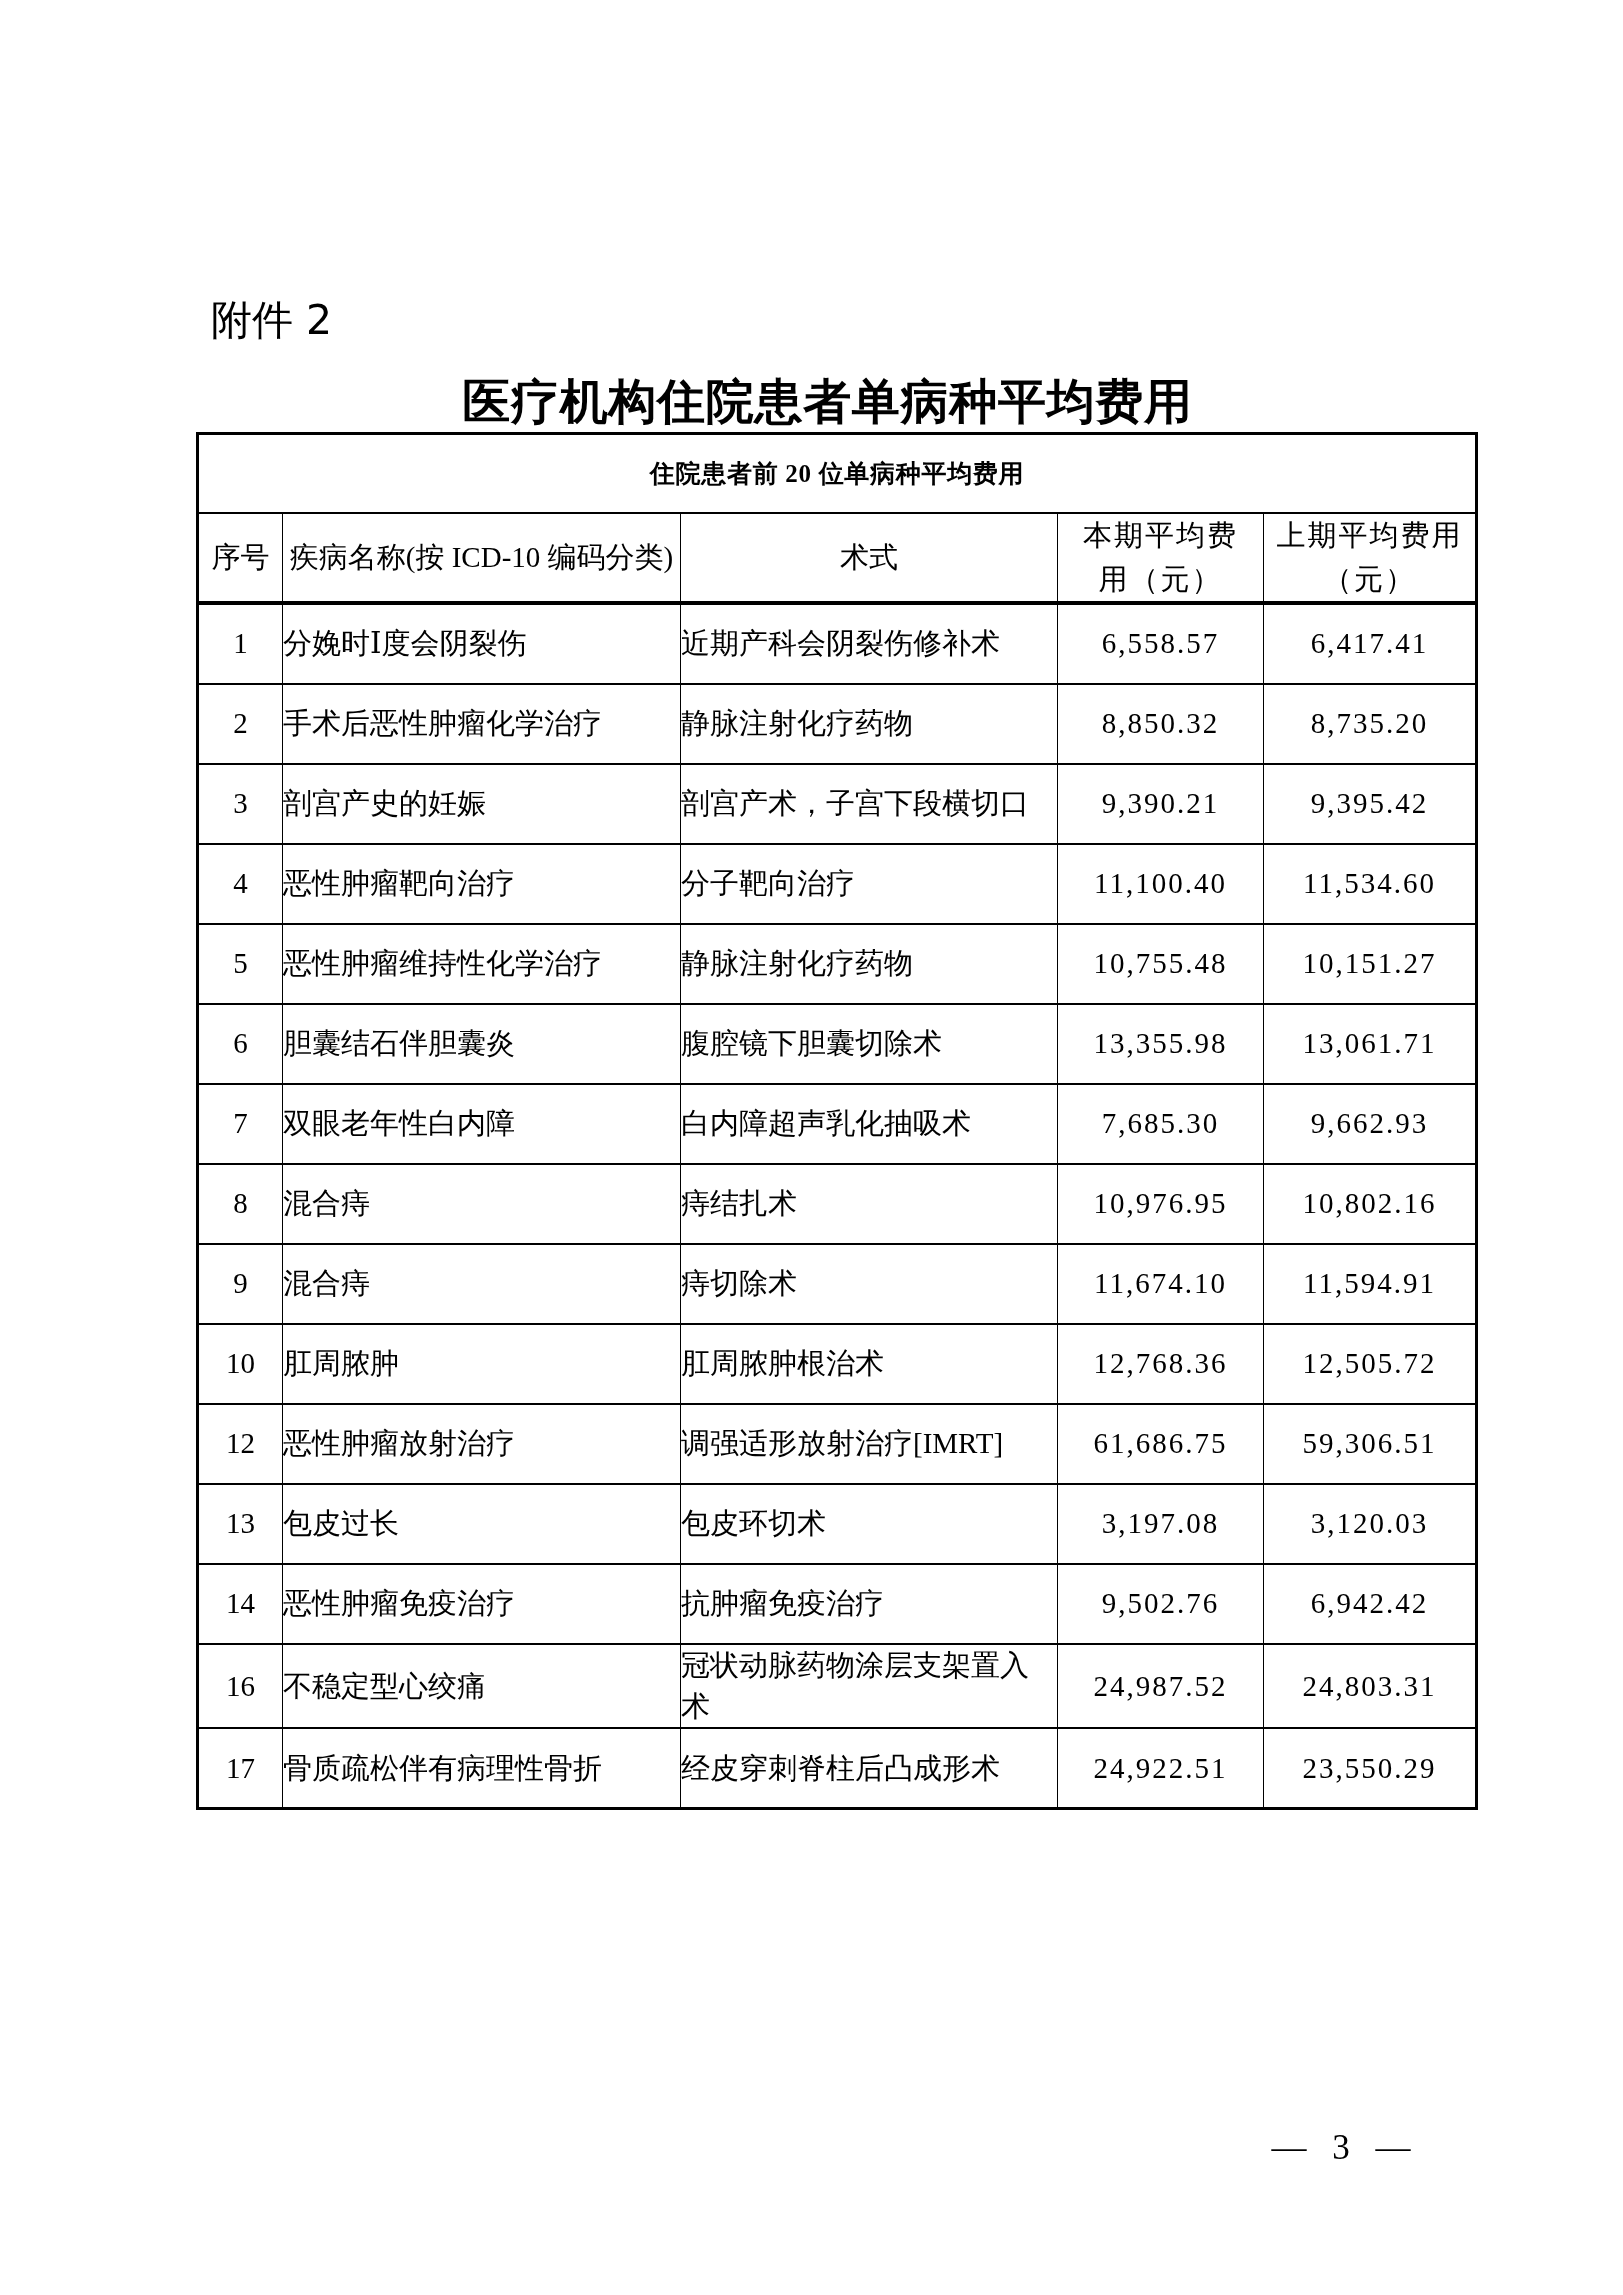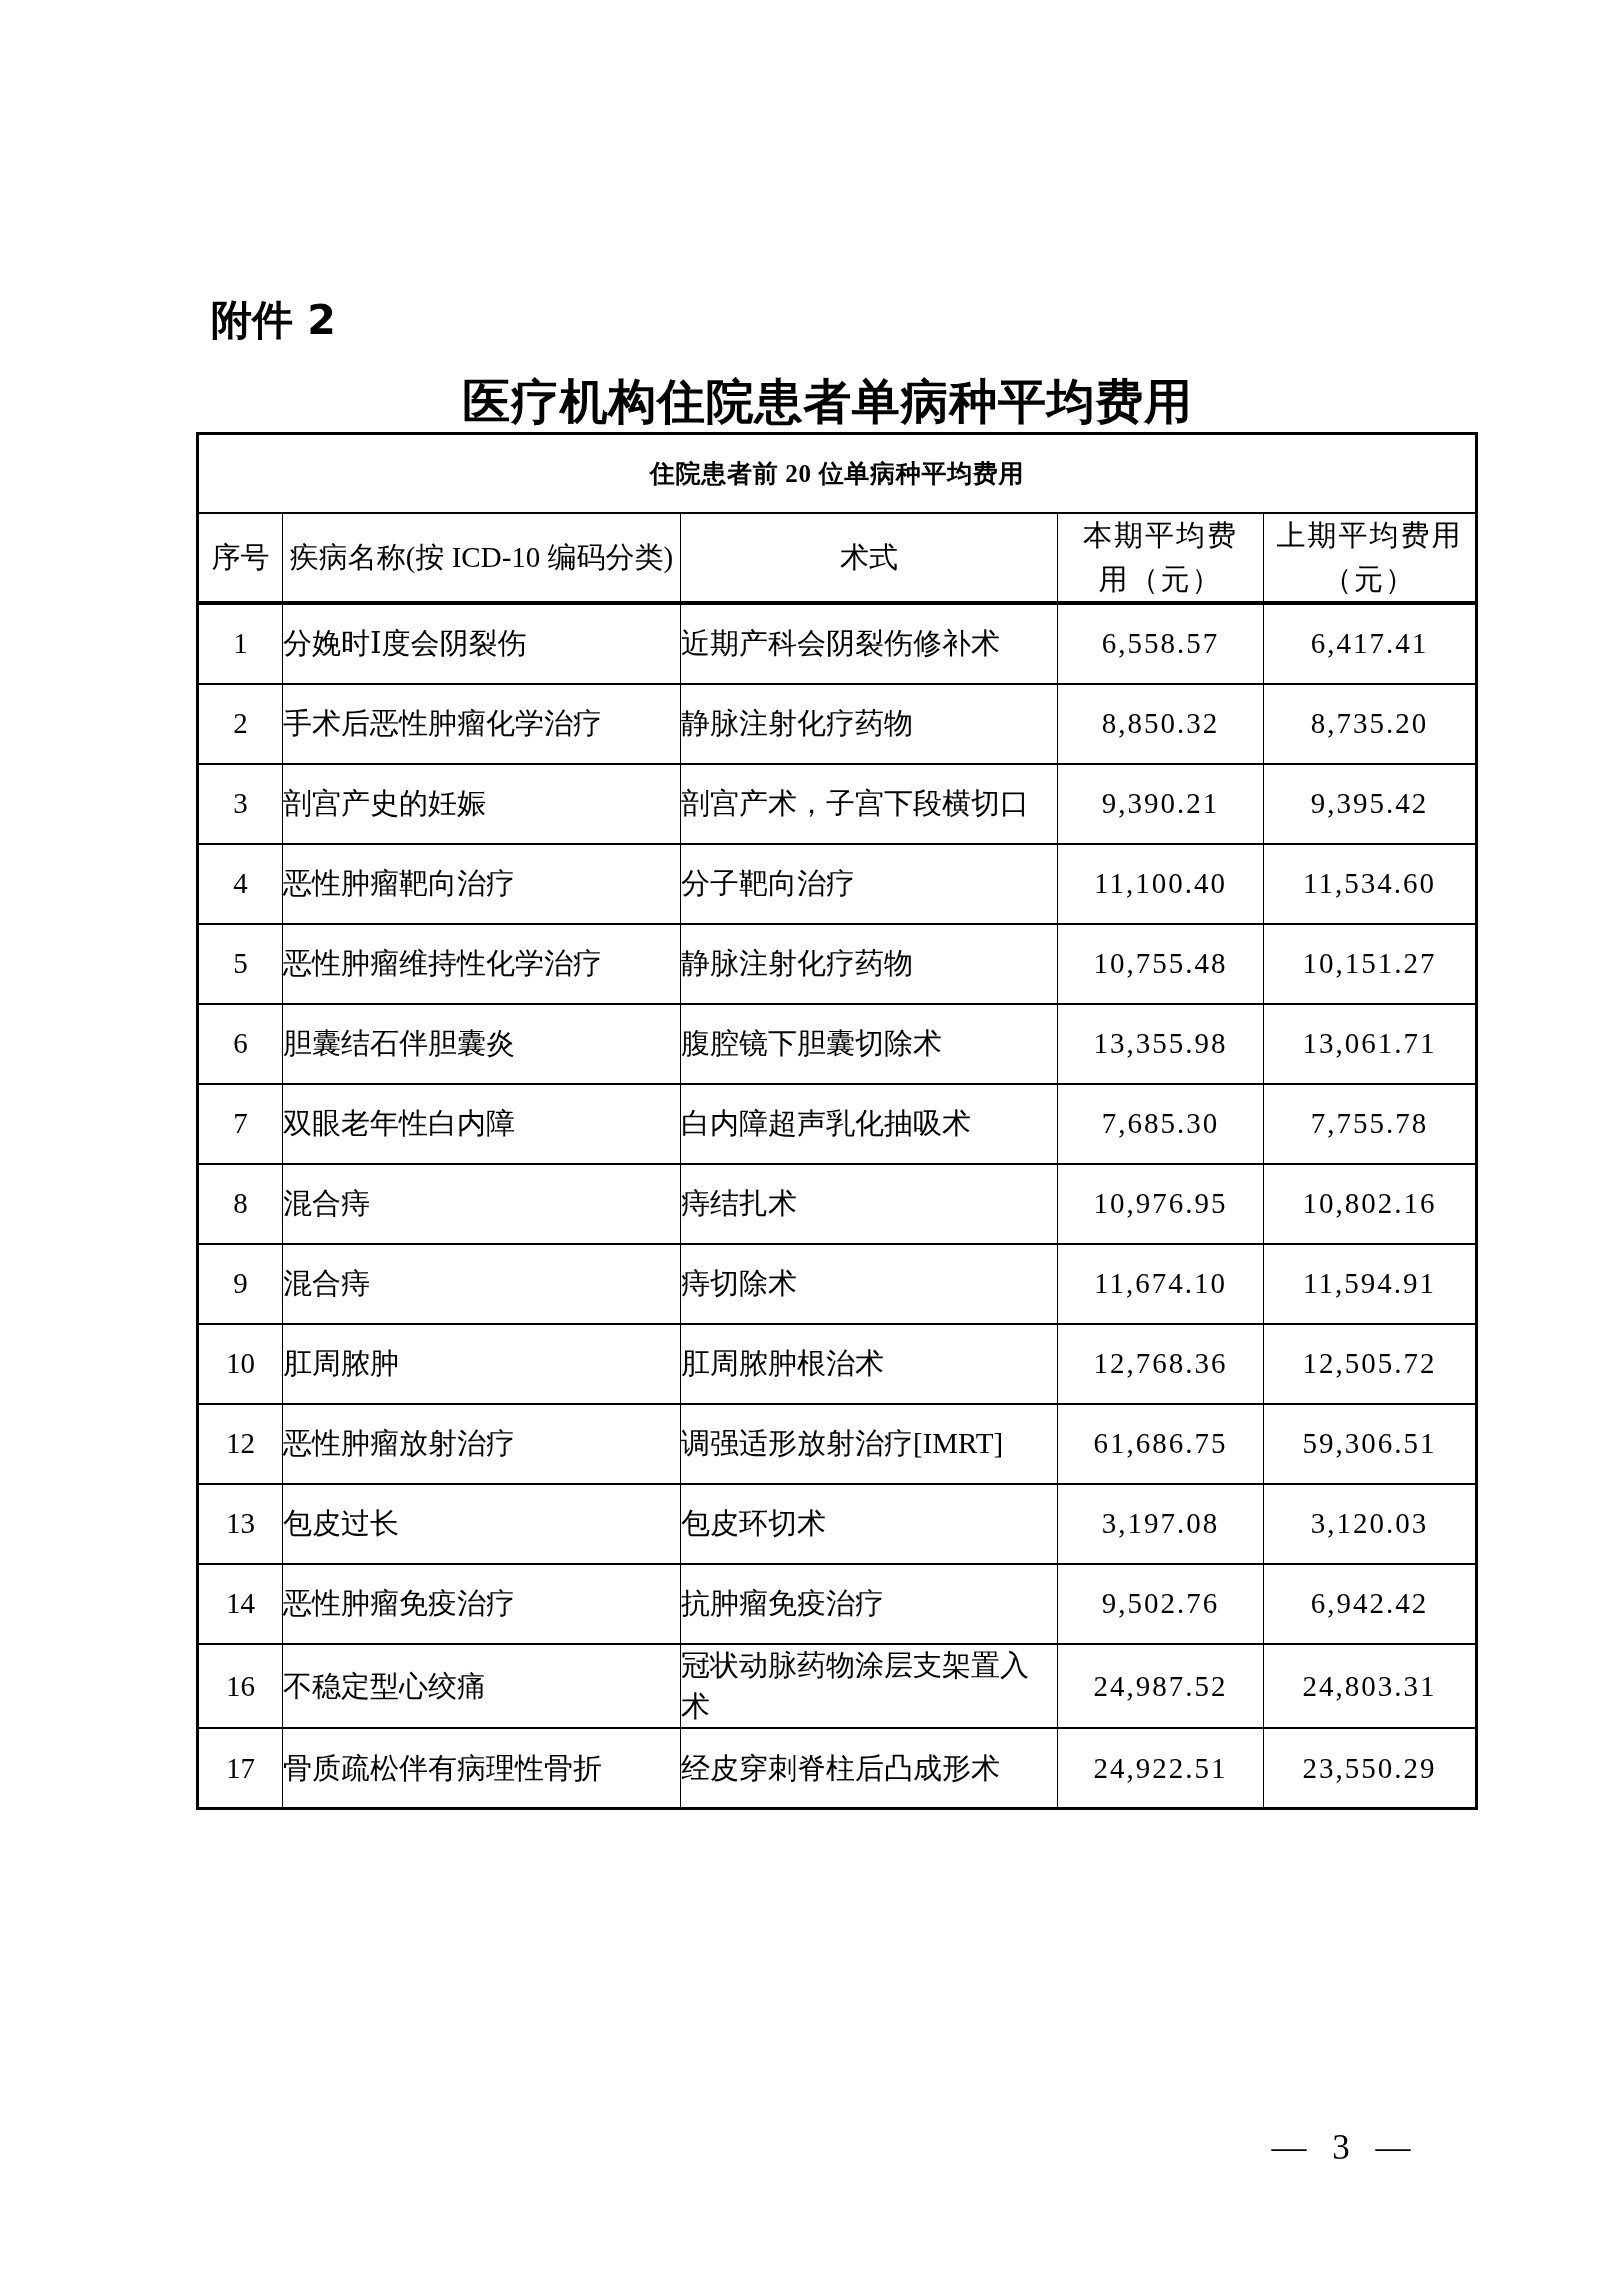--- a/index.html
+++ b/index.html
@@ -10,21 +10,21 @@
     background: #ffffff;
     color: #000000;
     font-family: "Liberation Serif", "DejaVu Serif", serif;
     overflow: hidden;
   }
   .attachment {
     position: absolute;
     left: 211px;
     top: 296px;
     font-family: "DejaVu Sans", "Liberation Sans", sans-serif;
-    font-weight: 700;
+    font-weight: 400;
     font-size: 41px;
     line-height: 1.2;
   }
   .doc-title {
     position: absolute;
     left: 0;
     top: 359px;
     width: 100%;
     margin: 16px;
     text-align: center;
@@ -159,21 +159,21 @@
           <td class="c1">胆囊结石伴胆囊炎</td>
           <td class="c2">腹腔镜下胆囊切除术</td>
           <td class="c3">13,355.98</td>
           <td class="c4">13,061.71</td>
         </tr>
         <tr>
           <td class="c0">7</td>
           <td class="c1">双眼老年性白内障</td>
           <td class="c2">白内障超声乳化抽吸术</td>
           <td class="c3">7,685.30</td>
-          <td class="c4">7,755.78</td>
+          <td class="c4">9,662.93</td>
         </tr>
         <tr>
           <td class="c0">8</td>
           <td class="c1">混合痔</td>
           <td class="c2">痔结扎术</td>
           <td class="c3">10,976.95</td>
           <td class="c4">10,802.16</td>
         </tr>
         <tr>
           <td class="c0">9</td>

